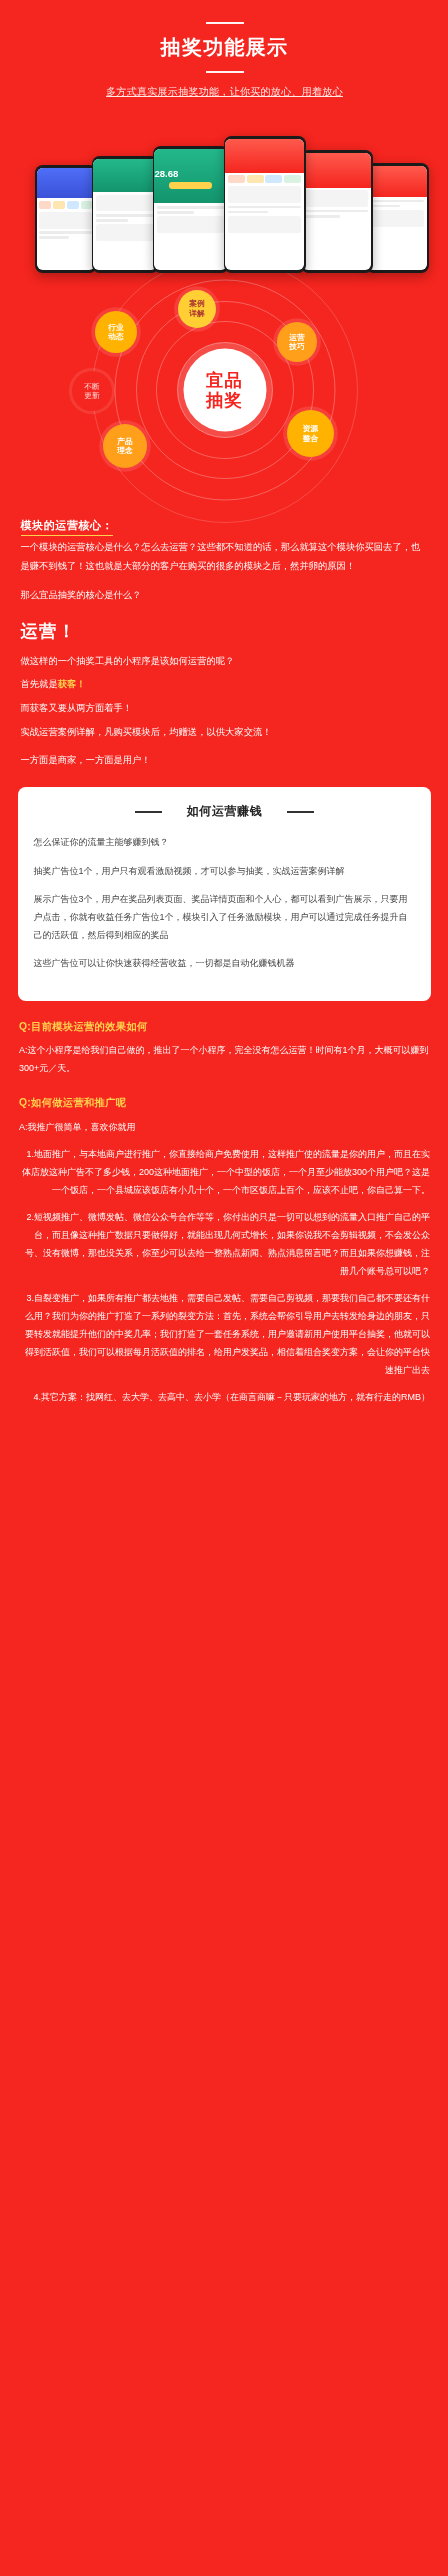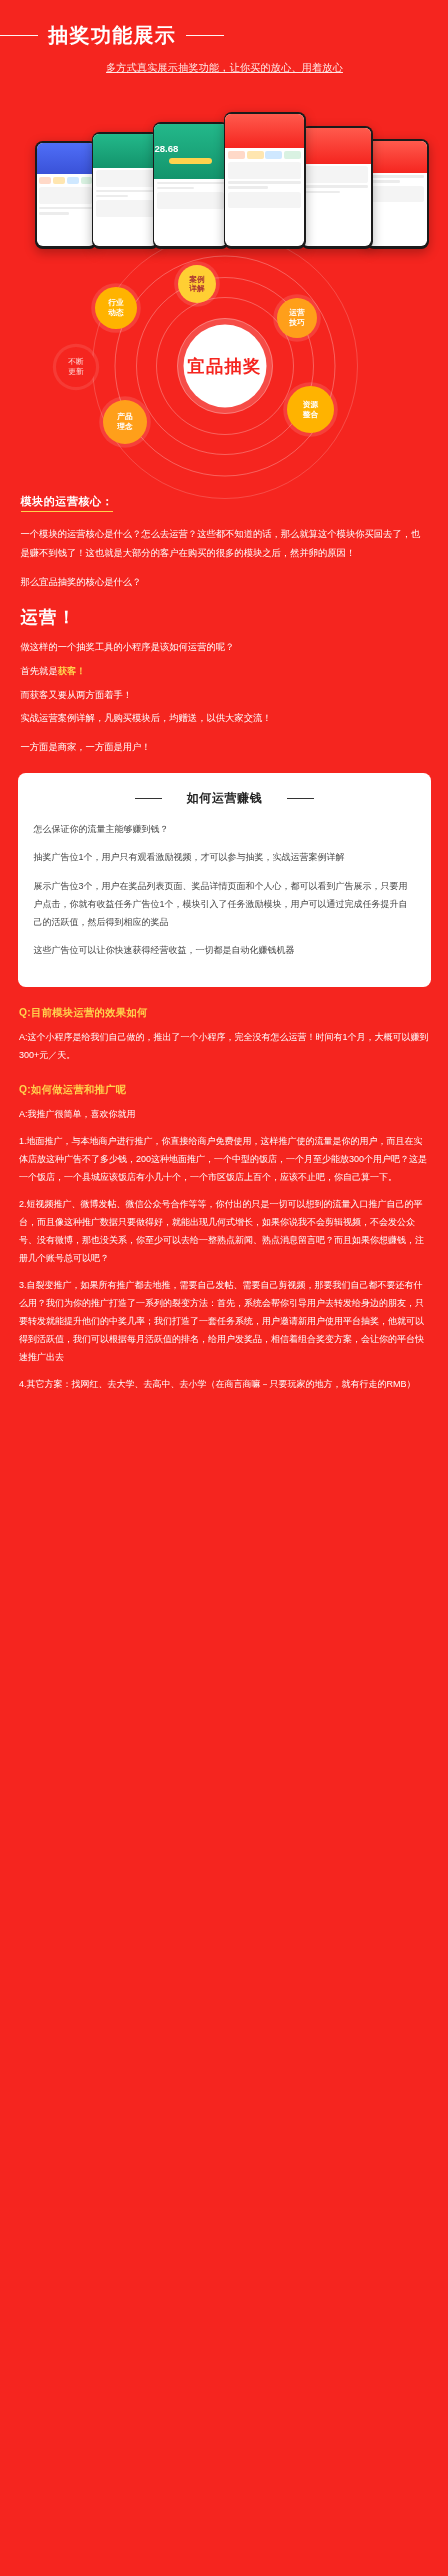--- a/index.html
+++ b/index.html
@@ -7,21 +7,21 @@
     width: 449px;
     background: #f5251f;
     font-family: "Liberation Sans", sans-serif;
     color: #fff;
   }
   .page { width: 449px; position: relative; padding-bottom: 26px; }
 
   
   .header { padding: 22px 0 6.4px; text-align: center; }
   .header-title-row {
-    display: flex; align-items: center; justify-content: flex-start; gap: 10.3px;
+    display: flex; align-items: center; justify-content: flex-start; gap: 10.3px; flex-direction: column;
   }
   .header-title {
     font-size: 20px; font-weight: bold; color: #fff; letter-spacing: 1.3px;
   }
   .title-rule { width: 38px; height: 1.9px; background: #fff; opacity: .95; }
   .header-sub {
     margin-top: 11.5px; font-size: 10px; color: #ffe9e8; letter-spacing: 0.3px; text-decoration: underline;
   }
 
   
@@ -72,44 +72,44 @@
     border-radius:50%; border:0.6px solid rgba(255,255,255,.28);
   }
   .r1 { width: 96px; height:96px; }
   .r2 { width: 138px; height:138px; }
   .r3 { width: 178px; height:178px; }
   .r4 { width: 221px; height:221px; }
   .r5 { width: 266px; height:266px; border-color: rgba(255,255,255,.18);}
   .core {
     position:absolute; left:50%; top:50%; transform:translate(-50%,-50%);
     width:83px; height:83px; border-radius:50%;
-    background:#fff; display:flex; flex-direction:row;
+    background:#fff; display:flex; flex-direction:column;
     align-items:center; justify-content:center;
     box-shadow: 0 0 0 6.4px rgba(255,255,255,.18);
   }
   .core span { color:#f5251f; font-size:17.3px; font-weight:bold; line-height:1.15; letter-spacing:1.3px;}
   .node {
     position:absolute; border-radius:50%;
     background:#ffb300;
     color:#fff; display:flex; align-items:center; justify-content:center;
     text-align:center; line-height:1.25; font-size:7.7px; font-weight:bold;
     box-shadow: 0 0 0 3.8px rgba(255,255,255,.12);
   }
   .n-indu { width:42px; height:42px; left:95px; top:27px; }
   .n-case { width:38px; height:38px; left:178px; top:5.1px;  background:#ffcf33; color:#a33; }
   .n-ops  { width:40px; height:40px; left:277px; top:38px; background:#ff9f1a;}
   .n-res  { width:47px; height:47px; left:287px; top:126px; background:#ffb300;}
   .n-prod { width:44px; height:44px; left:103px; top:140px; background:#ff9f1a;}
-  .n-upd  { width:40px; height:40px; left:56px; top:87px; background:#f5251f; color:#ffd9d7; box-shadow:0 0 0 3.2px rgba(255,255,255,.10); font-weight:normal;}
+  .n-upd  { width:40px; height:40px; left:72px; top:87px; background:#f5251f; color:#ffd9d7; box-shadow:0 0 0 3.2px rgba(255,255,255,.10); font-weight:normal;}
 
   
   .sec { padding: 0 20.5px; }
   .sec-head {
     display:inline-block; font-size:11px; font-weight:bold; color:#fff;
-    border-bottom:1.9px solid #ffd24d; padding-bottom:2px; margin: 22px 0 13px;
+    border-bottom:1.9px solid #ffd24d; padding-bottom:2px; margin: 22px 0 2px;
     letter-spacing:0.6px;
   }
   .para { font-size:9.3px; line-height:2.0; color:#fff; margin-bottom:10.3px; }
   .para.tight { margin-bottom: 5.1px; }
   .big-word {
     font-size:17.3px; font-weight:bold; color:#ffffff; margin:14px 0 9px; letter-spacing:1.3px;
   }
   .hl { color:#ffd24d; font-weight:bold; }
 
   
@@ -123,21 +123,21 @@
   .card p { font-size:9px; line-height:2.0; color:#444; margin-bottom:10.3px; }
 
   
   .qa { padding: 0 19px; }
   .q {
     color:#ffd24d; font-size:10.3px; font-weight:bold; margin: 19px 0 7.7px;
     letter-spacing:0.3px;
   }
   .a { font-size:9px; line-height:2.0; color:#fff; }
   .a + .a { margin-top: 9px; }
-  .a-item { margin-top: 13px; }
+  .a-item { margin-top: 13px; text-align: right; }
 </style>
 </head>
 <body>
 
 <div class="page">
 
   <div class="header">
     <div class="header-title-row">
       <div class="title-rule"></div>
       <div class="header-title">抽奖功能展示</div>

